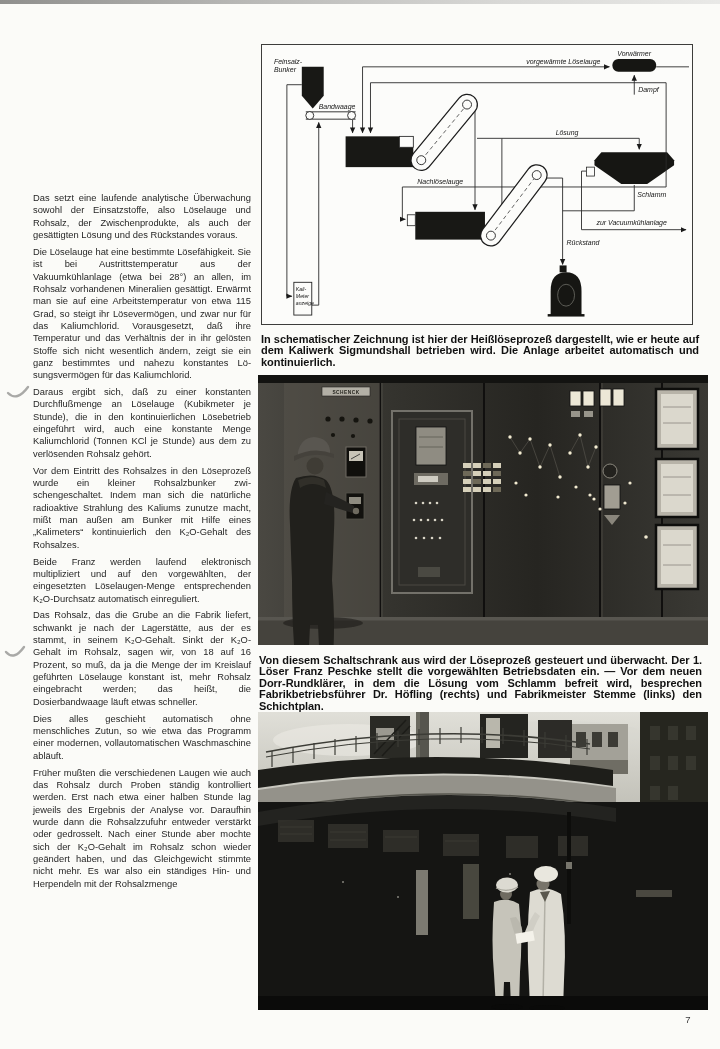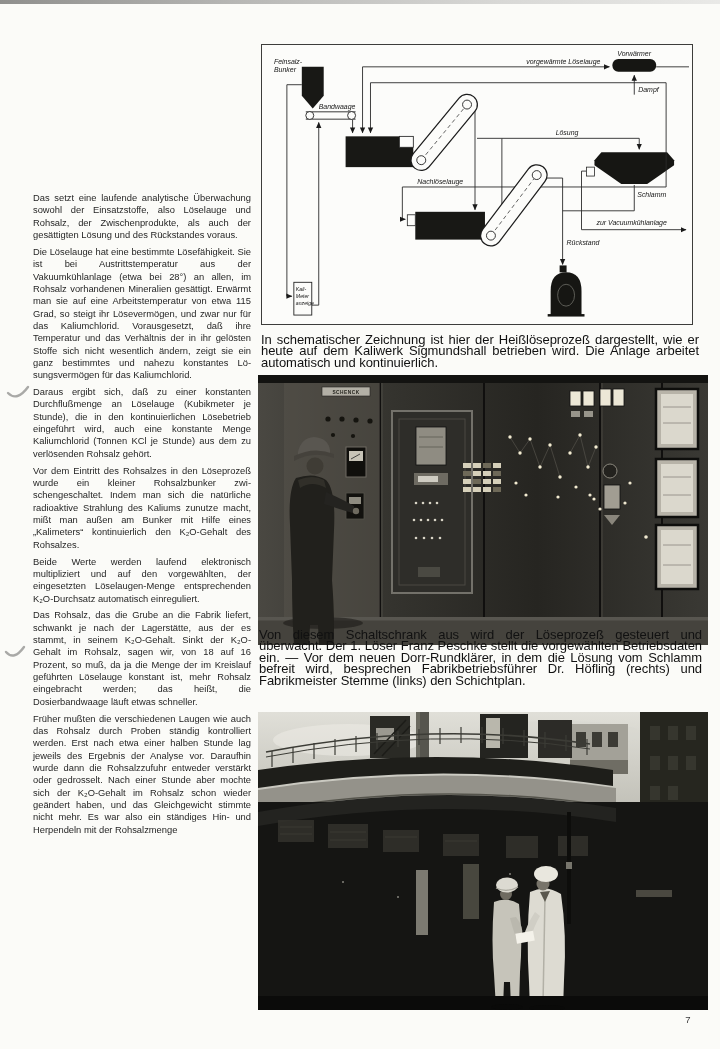--- a/index.html
+++ b/index.html
@@ -19,25 +19,25 @@
   .fig{
     position:absolute;left:261px;top:44px;width:430px;height:279px;
     border:1px solid #3d3d3b;background:#fcfcfa;margin:0;padding:0;
   }
   .fig svg{display:block;width:100%;height:100%;}
   .diagram text{font-family:"Liberation Sans",sans-serif;font-style:italic;
     font-size:7px;fill:#151515;}
   .diagram text.tiny{font-size:5.2px;}
   .pipe{stroke:#2b2b2b;stroke-width:0.9;fill:none;}
   .caption{
-    position:absolute;font-weight:normal;font-size:13px;line-height:11.4px;
+    position:absolute;font-weight:bold;font-size:11px;line-height:11.4px;
     text-align:justify;color:#111;margin:0;letter-spacing:-0.05px;
   }
   #cap1{left:261px;top:334px;width:438px;}
-  #cap2{left:259px;top:629px;width:443px;}
+  #cap2{left:259px;top:655px;width:443px;}
   .photo{position:absolute;overflow:hidden;}
   .photo svg{display:block;width:100%;height:100%;}
   #photo-panel{left:258px;top:375px;width:450px;height:270px;}
   #photo-yard{left:258px;top:712px;width:450px;height:298px;}
   .pagenum{position:absolute;left:678px;top:1014px;width:20px;
     font-size:9.5px;color:#3a3a3a;text-align:center;}
 </style>
 </head>
 <body>
 
@@ -50,22 +50,23 @@
   </svg>
   <svg class="scan-mark" style="left:3px;top:644px;" width="26" height="22">
     <path d="M3,8 Q11,17 21,3" stroke="#a9a9a7" stroke-width="2.4" fill="none" stroke-linecap="round"></path>
   </svg>
 
   <div class="textcol">
     <p>Das setzt eine laufende analytische Über­wachung sowohl der Einsatzstoffe, also Löse­lauge und Rohsalz, der Zwischenprodukte, als auch der gesättigten Lösung und des Rückstandes voraus.</p>
     <p>Die Löselauge hat eine bestimmte Lösefähig­keit. Sie ist bei Austrittstemperatur aus der Vakuumkühlanlage (etwa bei 28°) an allen, im Rohsalz vorhandenen Mineralien gesät­tigt. Erwärmt man sie auf eine Arbeitstem­peratur von etwa 115 Grad, so steigt ihr Lösevermögen, und zwar nur für das Kalium­chlorid. Vorausgesetzt, daß ihre Temperatur und das Verhältnis der in ihr gelösten Stoffe sich nicht wesentlich ändern, zeigt sie ein ganz bestimmtes und nahezu konstantes Lö­sungsvermögen für das Kaliumchlorid.</p>
     <p>Daraus ergibt sich, daß zu einer konstanten Durchflußmenge an Löselauge (Kubikmeter je Stunde), die in den kontinuierlichen Löse­betrieb eingeführt wird, auch eine konstante Menge Kaliumchlorid (Tonnen KCl je Stunde) aus dem zu verlösenden Rohsalz gehört.</p>
     <p>Vor dem Eintritt des Rohsalzes in den Löse­prozeß wurde ein kleiner Rohsalzbunker zwi­schengeschaltet. Indem man sich die natür­liche radioaktive Strahlung des Kaliums zu­nutze macht, mißt man außen am Bunker mit Hilfe eines „Kalimeters“ kontinuierlich den K₂O-Gehalt des Rohsalzes.</p>
-    <p>Beide Werte werden laufend elektronisch multipliziert und auf den vorgewählten, der eingesetzten Löselaugen-Menge entspre­chenden K₂O-Durchsatz automatisch einre­guliert.</p>
+    <p>Beide Franz werden laufend elektronisch multipliziert und auf den vorgewählten, der eingesetzten Löselaugen-Menge entspre­chenden K₂O-Durchsatz automatisch einre­guliert.</p>
     <p>Das Rohsalz, das die Grube an die Fabrik liefert, schwankt je nach der Lagerstätte, aus der es stammt, in seinem K₂O-Gehalt. Sinkt der K₂O-Gehalt im Rohsalz, sagen wir, von 18 auf 16 Prozent, so muß, da ja die Menge der im Kreislauf geführten Löselauge kon­stant ist, mehr Rohsalz eingebracht werden; das heißt, die Dosierbandwaage läuft etwas schneller.</p>
+    <p>Dies alles geschieht automatisch ohne menschliches Zutun, so wie etwa das Pro­gramm einer modernen, vollautomatischen Waschmaschine abläuft.</p>
     <p>Früher mußten die verschiedenen Laugen wie auch das Rohsalz durch Proben ständig kontrolliert werden. Erst nach etwa einer halben Stunde lag jeweils des Ergeb­nis der Analyse vor. Daraufhin wurde dann die Rohsalzzufuhr entweder verstärkt oder gedrosselt. Nach einer Stunde aber mochte sich der K₂O-Gehalt im Rohsalz schon wie­der geändert haben, und das Gleichgewicht stimmte nicht mehr. Es war also ein ständiges Hin- und Herpendeln mit der Rohsalzmenge</p>
   </div>
 
   <figure class="fig">
     <svg class="diagram" viewBox="0 0 432 281" preserveAspectRatio="none">
       <defs>
         <marker id="ah" viewBox="0 0 8 8" refX="7" refY="4" markerWidth="7" markerHeight="7" orient="auto-start-reverse">
           <path d="M0,0.6 L7.6,4 L0,7.4 Z" fill="#1a1a1a"></path>
         </marker>
       </defs>

